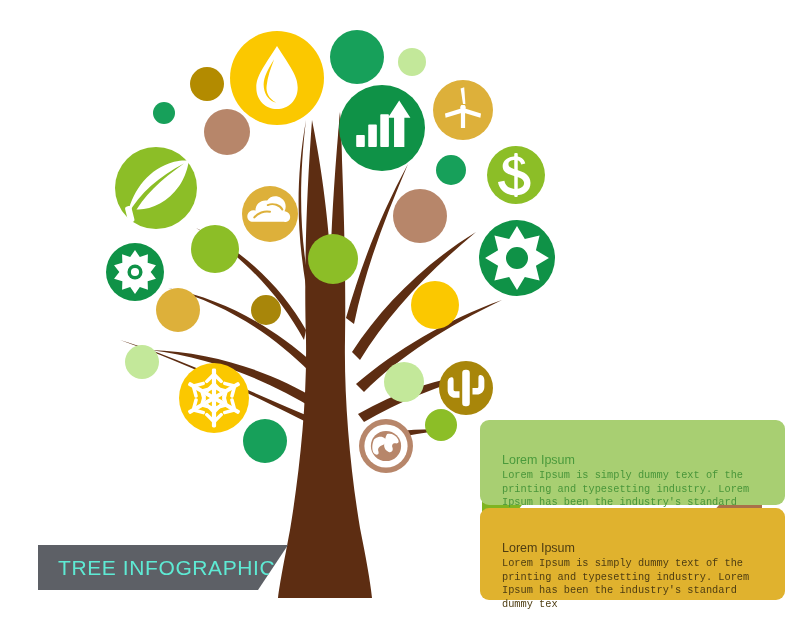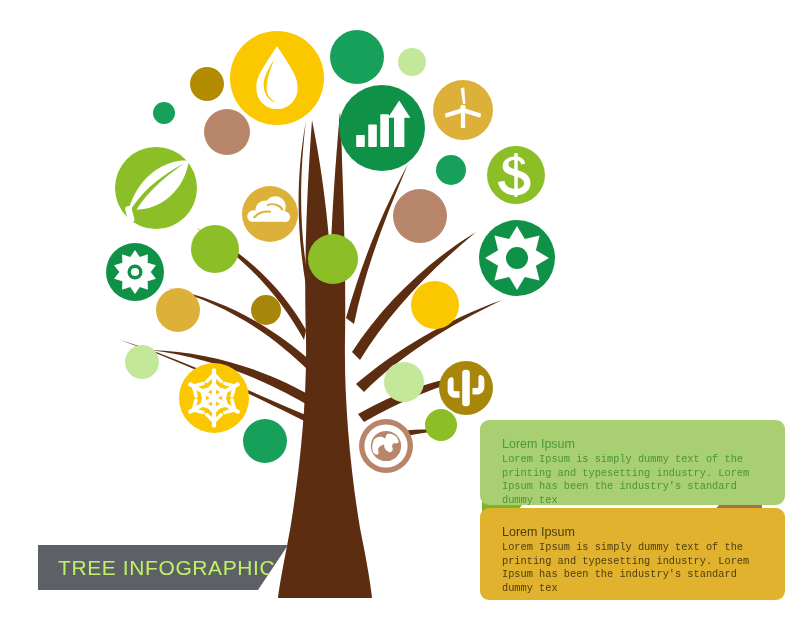--- a/index.html
+++ b/index.html
@@ -49,20 +49,21 @@
     position: absolute;
     box-sizing: border-box;
     padding: 16px 22px 14px 22px;
     border-radius: 9px;
     z-index: 4;
   }
   .callout .c-title {
     font-size: 12.5px;
     line-height: 16px;
     margin-bottom: 1px;
+    margin-top: 16px;
   }
   .callout .c-body {
     font-size: 10.3px;
     line-height: 13.6px;
     max-width: 268px;
     font-family: Liberation Mono, monospace;
   }
   .callout-green {
     left: 480px;
     top: 420px;
@@ -295,21 +296,21 @@
           <g fill="#ffffff" transform="translate(386,446) scale(0.54)">
             <circle cx="0" cy="0" r="40" fill="#ffffff"></circle>
             <circle cx="0" cy="0" r="28" fill="#b7866a"></circle>
             <path d="M-20 -14 C -14 -18, -6 -18, -2 -14 C 2 -10, 0 -4, -6 -2 C -12 0, -16 4, -14 10 C -12 16, -18 18, -22 14 C -26 9, -26 -1, -24 -7 C -23 -11, -22 -13, -20 -14 Z"></path>
             <path d="M2 -22 C 10 -24, 18 -20, 22 -13 C 25 -8, 23 -4, 18 -5 C 13 -6, 10 -2, 12 3 C 14 9, 10 13, 5 11 C -1 9, -5 2, -3 -5 C -2 -11, -1 -18, 2 -22 Z"></path>
           </g>
         </g>
       </g>
   </svg>
 
-  <div class="banner" style="background: rgb(93, 96, 102); color: #bef264;">
+  <div class="banner" style="background: rgb(93, 96, 102); color: #5eead4;">
     <span>TREE INFOGRAPHIC</span>
   </div>
 
   <div class="tab tab-green" style="background: rgb(127, 180, 34);"></div>
   <div class="tab tab-brown" style="background: rgb(169, 113, 74);"></div>
 
   <div class="callout callout-green" style="background: rgb(168, 207, 114);">
     <div class="c-title" style="color: rgb(74, 154, 60);">Lorem Ipsum</div>
     <div class="c-body" style="color: rgb(73, 150, 58);">Lorem Ipsum is simply dummy text of the printing and typesetting industry. Lorem Ipsum has been the industry's standard dummy tex</div>
   </div>

